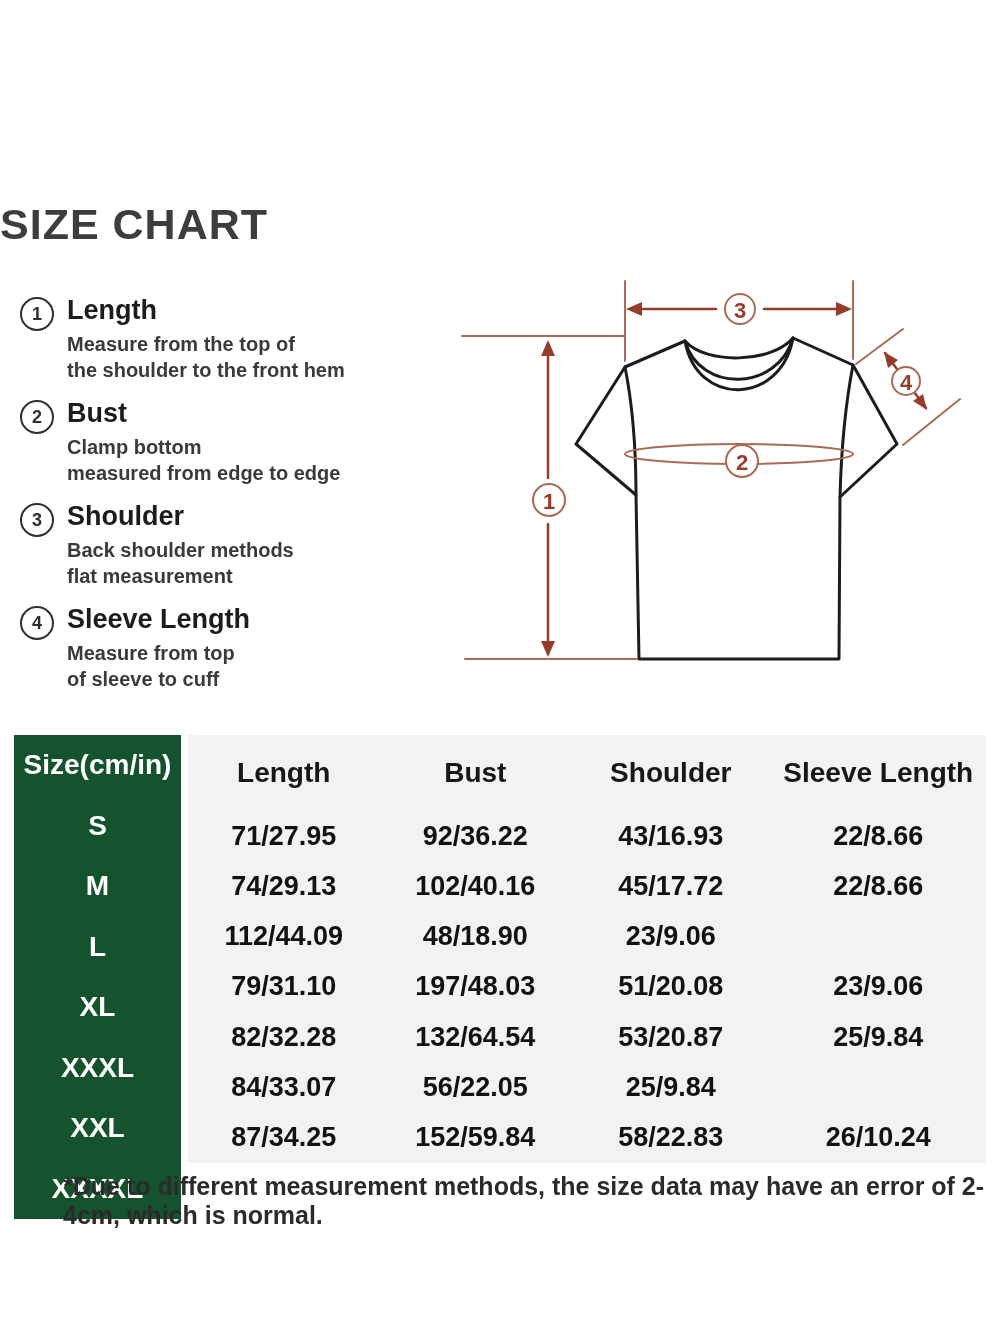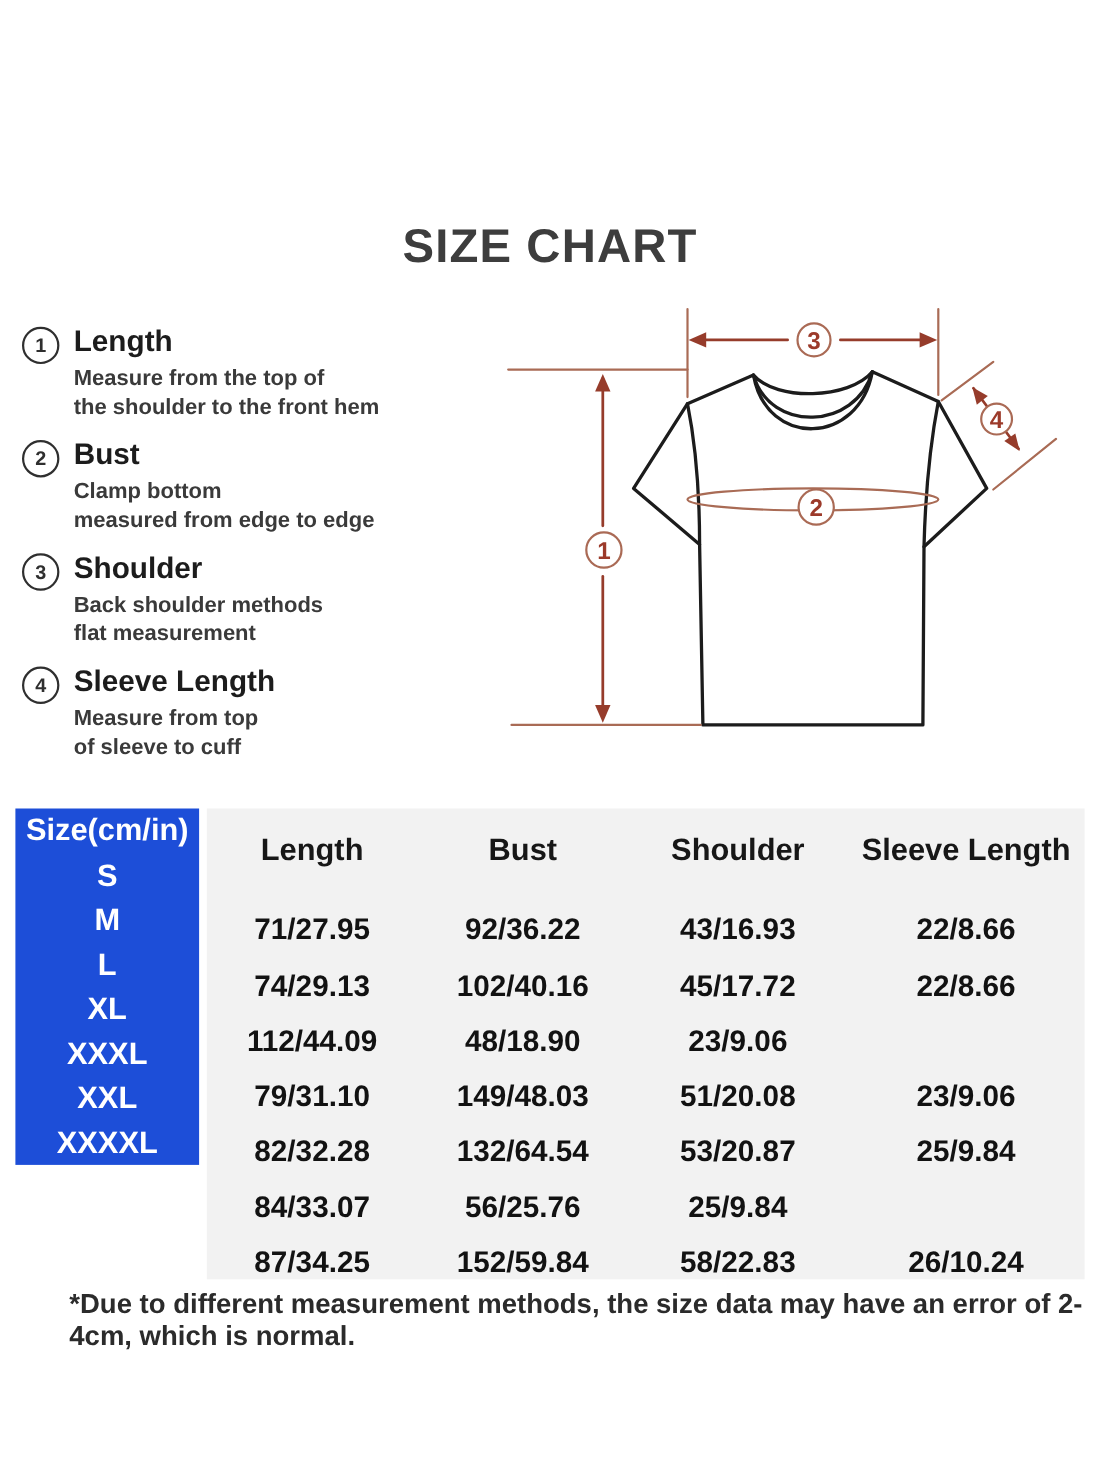--- a/index.html
+++ b/index.html
@@ -5,21 +5,21 @@
   html,body { margin:0; padding:0; }
   body {
     width:1000px; height:1332px;
     background:#ffffff;
     font-family:"Liberation Sans", sans-serif;
     position:relative;
     overflow:hidden;
   }
   .page-title {
     position:absolute; top:200px; left:0; width:100%;
-    text-align:center;
+    text-align:left;
     font-size:43px; font-weight:bold; color:#3d3d3d;
     letter-spacing:1px;
   }
   
   .instructions {
     position:absolute; left:20px; top:294px; width:432px;
   }
   .instr-item { display:flex; align-items:flex-start; height:103px; }
   .instr-num {
     flex:0 0 30px; width:30px; height:30px; margin-top:3px;
@@ -30,33 +30,33 @@
   .instr-body { margin-left:13px; }
   .instr-label { font-size:27px; font-weight:bold; color:#1c1c1c; line-height:33px; }
   .instr-desc  { font-size:20px; font-weight:bold; color:#3a3a3a; line-height:26px; margin-top:4px; }
   
   .diagram { position:absolute; left:440px; top:268px; width:560px; height:430px; }
   .diagram svg { display:block; }
   .marker-text { font-size:22px; font-weight:bold; fill:#9c3a2a; }
   
   .size-table { position:absolute; left:14px; top:735px; width:972px; height:428px; }
   .st-dark {
-    position:absolute; left:0; top:0; width:167px; height:324px;
-    background:#1d4ed8; display:flex; flex-direction:column;
+    position:absolute; left:0; top:0; width:167px; height:484px;
+    background:#14532d; display:flex; flex-direction:column;
   }
   .st-light {
     position:absolute; left:174px; top:0; width:798px; height:428px;
     background:#f2f2f2; display:flex; flex-direction:column;
   }
   .st-cell { display:flex; align-items:center; justify-content:center; }
   .st-dark .st-head { flex:0 0 76px; font-size:26px; font-weight:bold; color:#ffffff; }
   .st-dark .st-cell { flex:1; font-size:28px; font-weight:bold; color:#ffffff; }
   .st-row { display:flex; }
   .st-light .st-row-head { flex:0 0 76px; }
-  .st-light .st-row-data { flex:1;align-items:flex-end; }
+  .st-light .st-row-data { flex:1; }
   .st-light .st-row > div:nth-child(1) { width:24%; }
   .st-light .st-row > div:nth-child(2) { width:24%; }
   .st-light .st-row > div:nth-child(3) { width:25%; }
   .st-light .st-row > div:nth-child(4) { width:27%; }
   .st-row-head .st-cell { font-size:28px; font-weight:bold; color:#171717; }
   .st-row-data .st-cell { font-size:27px; font-weight:bold; color:#121212; }
   
   .footnote {
     position:absolute; top:1172px; left:63px;
     font-size:25px; font-weight:bold; color:#2b2b2b;
@@ -190,33 +190,33 @@
         <div class="st-cell">45/17.72</div>
         <div class="st-cell">22/8.66</div>
       </div>
       <div class="st-row st-row-data">
         <div class="st-cell">112/44.09</div>
         <div class="st-cell">48/18.90</div>
         <div class="st-cell">23/9.06</div>
       </div>
       <div class="st-row st-row-data">
         <div class="st-cell">79/31.10</div>
-        <div class="st-cell">149/48.03</div>
+        <div class="st-cell">197/48.03</div>
         <div class="st-cell">51/20.08</div>
         <div class="st-cell">23/9.06</div>
       </div>
       <div class="st-row st-row-data">
         <div class="st-cell">82/32.28</div>
         <div class="st-cell">132/64.54</div>
         <div class="st-cell">53/20.87</div>
         <div class="st-cell">25/9.84</div>
       </div>
       <div class="st-row st-row-data">
         <div class="st-cell">84/33.07</div>
-        <div class="st-cell">56/25.76</div>
+        <div class="st-cell">56/22.05</div>
         <div class="st-cell">25/9.84</div>
       </div>
       <div class="st-row st-row-data">
         <div class="st-cell">87/34.25</div>
         <div class="st-cell">152/59.84</div>
         <div class="st-cell">58/22.83</div>
         <div class="st-cell">26/10.24</div>
       </div>
     </div>
 </div>

